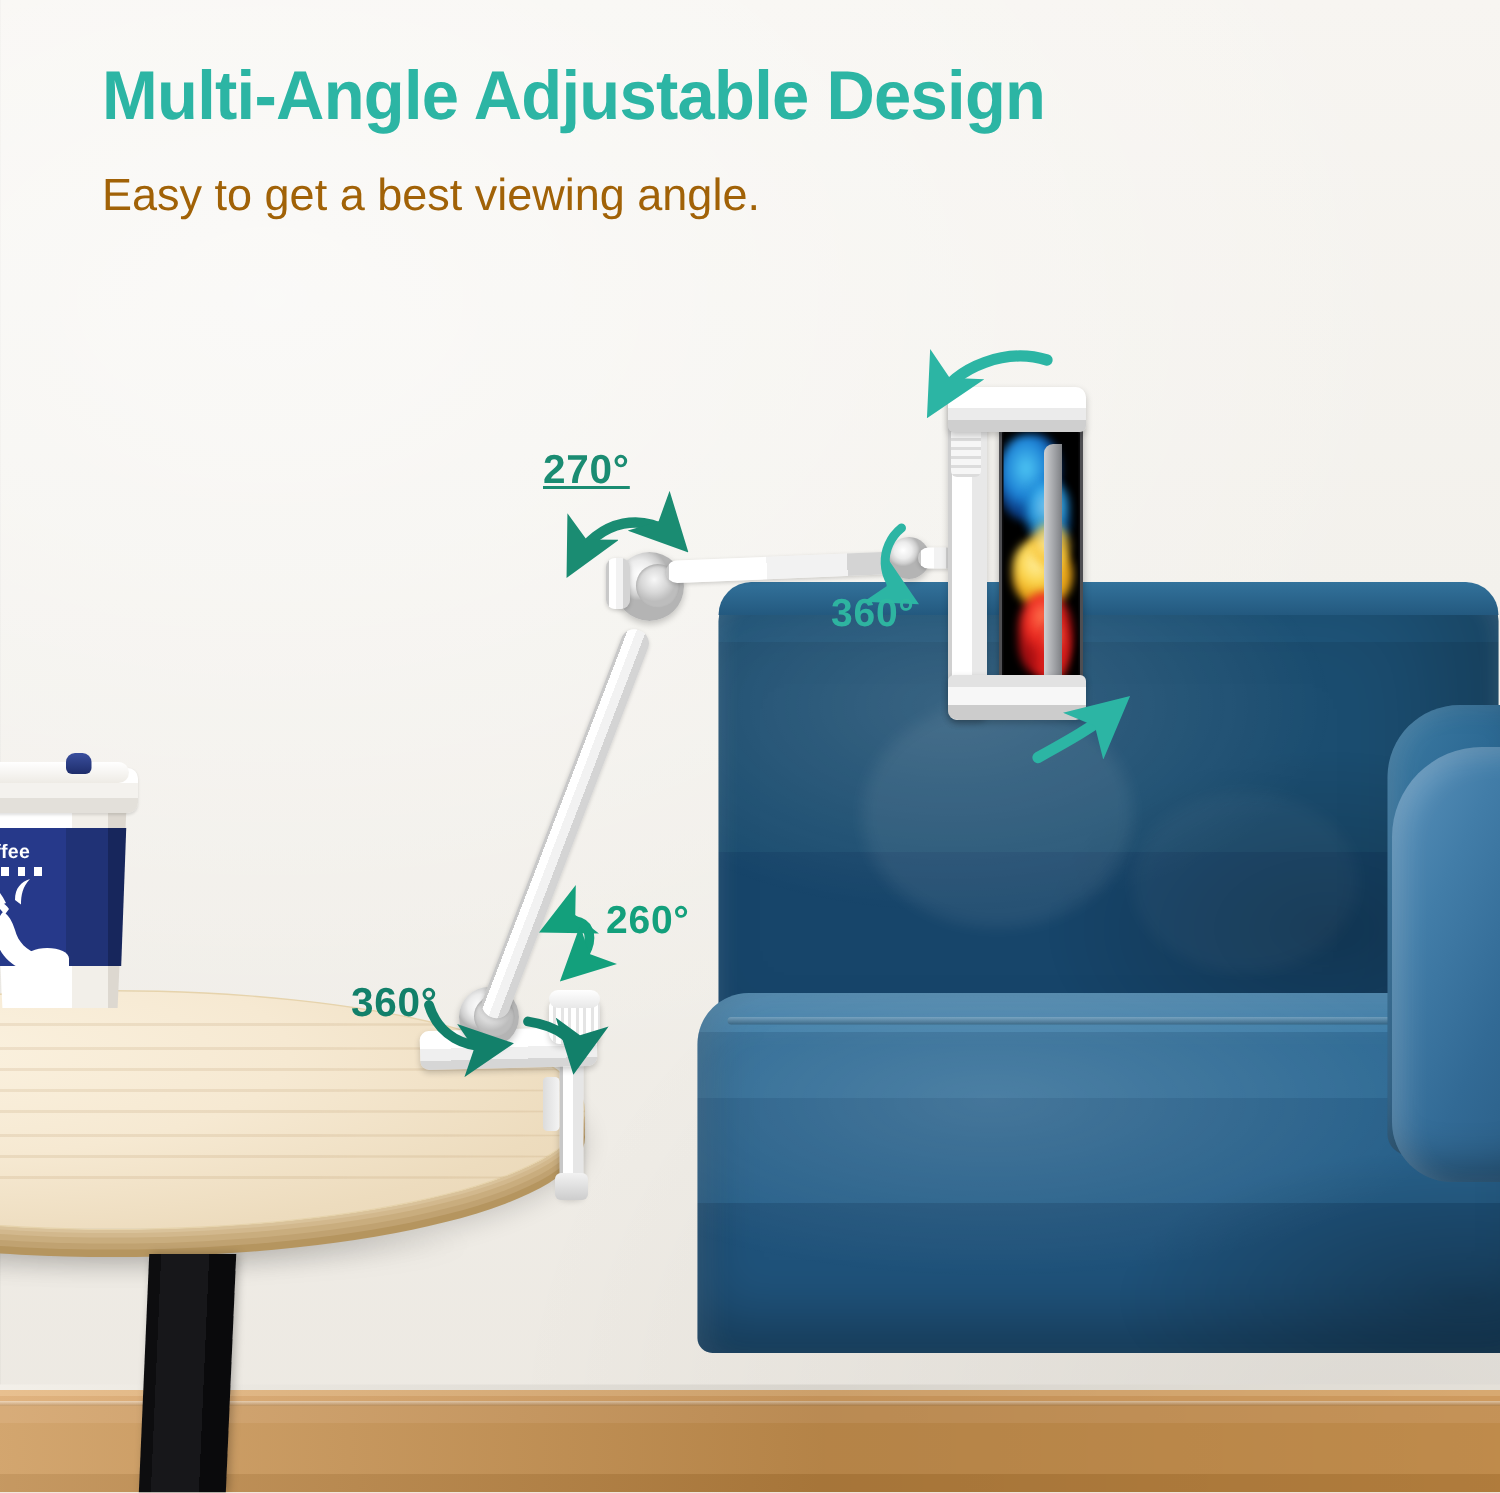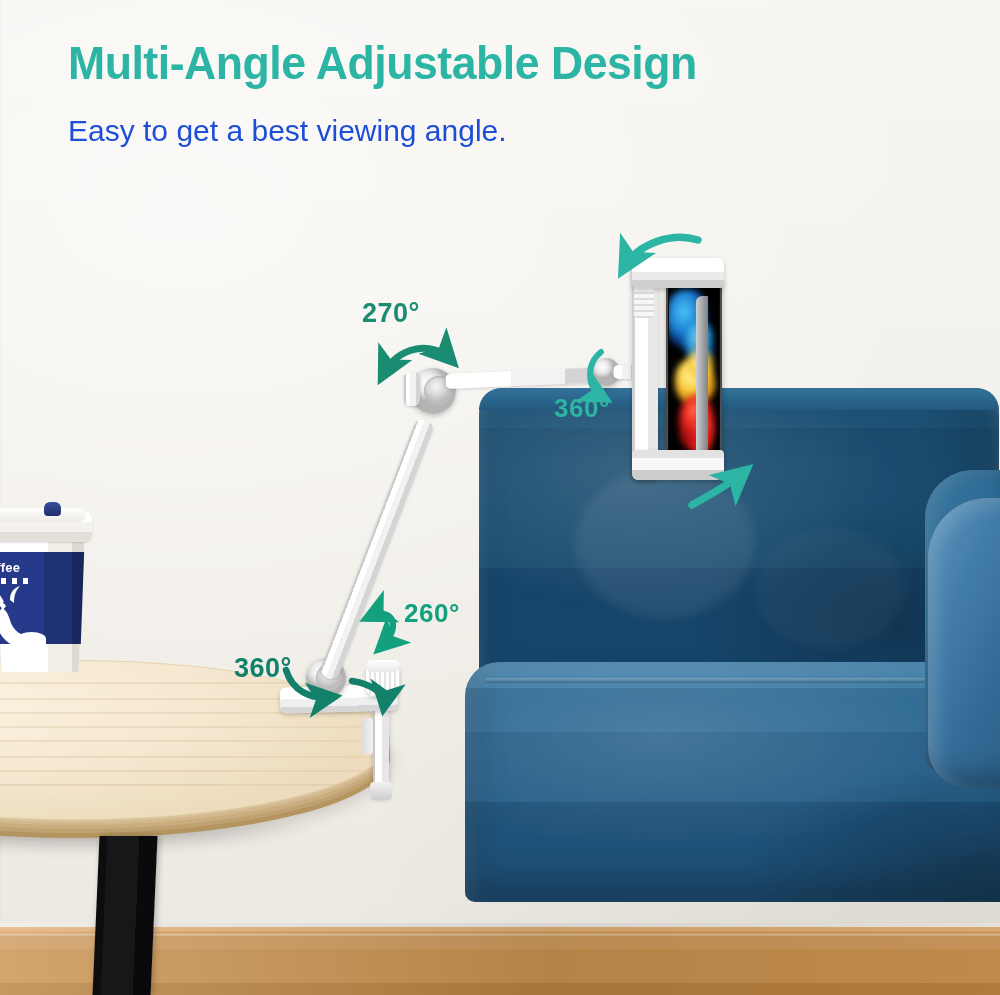--- a/index.html
+++ b/index.html
@@ -26,21 +26,21 @@
     background:linear-gradient(180deg,#f0ece4 0 4px,#e3b277 4px 8px,#d9a263 8px 14px,#cf9a5c 14px 26px,#c9924f 26px 60px,#b9823f 60px 72px);}
   .baseboard:after{content:"";position:absolute;left:0;top:11px;width:100%;height:3px;
     background:linear-gradient(180deg,rgba(255,255,255,.45),rgba(0,0,0,.12));}
   .floor-glow{position:absolute;left:0;bottom:0;width:1000px;height:72px;
     background:linear-gradient(90deg,rgba(255,255,255,.18),rgba(0,0,0,.10) 55%,rgba(0,0,0,.05));}
 
   
   .headline{position:absolute;left:68px;top:40px;letter-spacing:-0.5px;
     font-size:46px;font-weight:700;color:#2cb5a4;line-height:1;white-space:nowrap;
     transform:scaleX(.97);transform-origin:left center;}
-  .subhead{position:absolute;left:68px;top:114px;font-size:30px;color:#1d4ed8;
+  .subhead{position:absolute;left:68px;top:114px;font-size:30px;color:#a16207;
     font-weight:400;line-height:1.15;white-space:nowrap;}
 
   
   .sofa{position:absolute;left:455px;top:388px;width:560px;height:560px;}
   .sofa-back{position:absolute;left:24px;top:0;width:520px;height:330px;
     border-radius:26px 26px 8px 8px;
     background:linear-gradient(180deg,#2a5f86 0 10px,#1e5479 10px 40px,#1b4d70 40px 180px,#17456a 180px 300px,#143d60 300px 330px);
     box-shadow:inset 0 8px 16px rgba(255,255,255,.12), inset -40px 0 70px rgba(0,0,0,.18);}
   .sofa-back-sheen{position:absolute;left:24px;top:0;width:520px;height:330px;border-radius:26px 26px 8px 8px;
     background:radial-gradient(70% 60% at 30% 25%,rgba(255,255,255,.13),rgba(255,255,255,0) 70%),
@@ -145,21 +145,21 @@
   .phone-screen{position:absolute;left:3px;top:3px;width:50px;height:176px;border-radius:7px;overflow:hidden;background:#000;}
   .blob{position:absolute;filter:blur(3px);}
   .phone-side{position:absolute;left:30px;top:16px;width:12px;height:186px;border-radius:6px 0 0 6px;
     background:linear-gradient(90deg,#cfd0d2,#9fa1a5 60%,#7e8084);}
 
   
   .swivel{position:absolute;left:592px;top:358px;width:46px;height:28px;}
 
   
   .ann{position:absolute;font-weight:700;white-space:nowrap;}
-  .ann-270{left:362px;top:298px;font-size:27px;color:#1a8c72;letter-spacing:.5px;}
+  .ann-270{left:362px;top:298px;font-size:27px;color:#1a8c72;letter-spacing:.5px;text-decoration:underline;}
   .ann-180{left:404px;top:598px;font-size:26px;color:#13a07c;letter-spacing:.5px;}
   .ann-360a{left:234px;top:653px;font-size:27px;color:#12806a;letter-spacing:.5px;}
   .ann-360b{left:554px;top:393px;font-size:26px;color:#2fb9a2;letter-spacing:.5px;opacity:.95;}
   .arrows{position:absolute;left:0;top:0;width:1000px;height:995px;pointer-events:none;}
 </style>
 </head>
 <body>
 
 <div id="stage">
 

